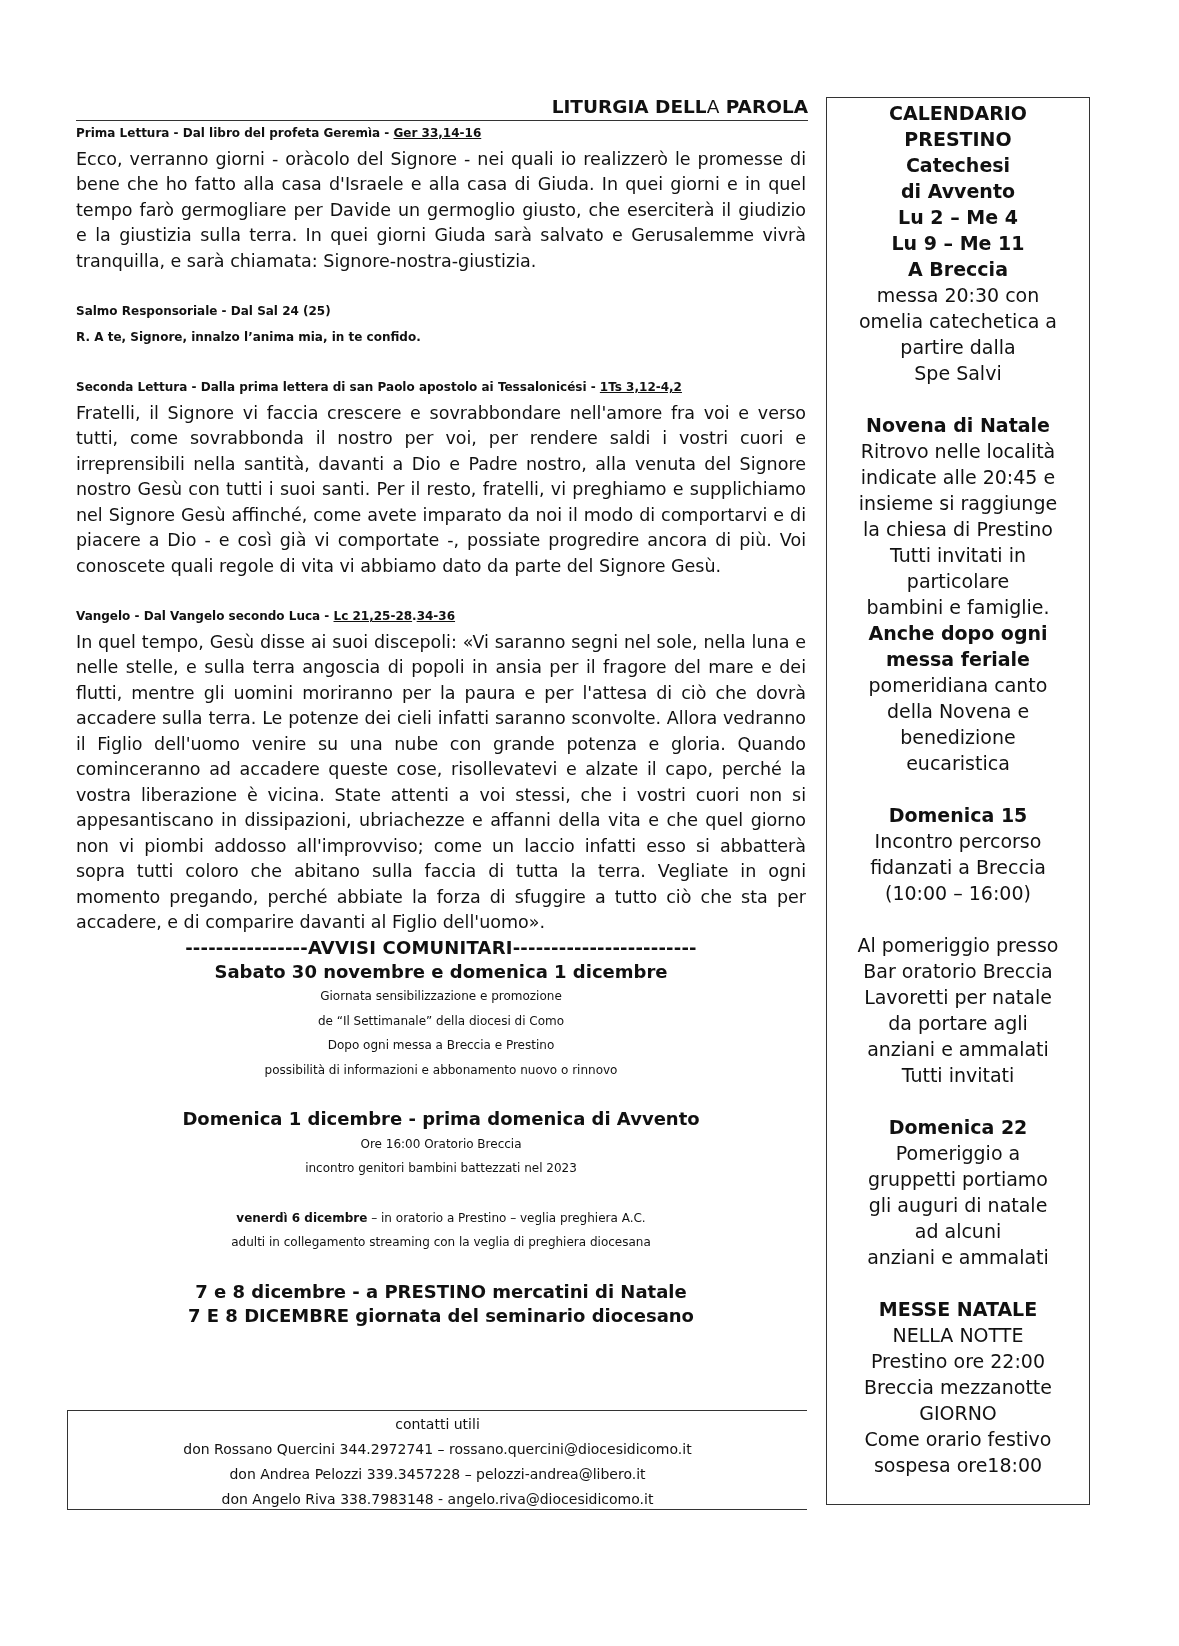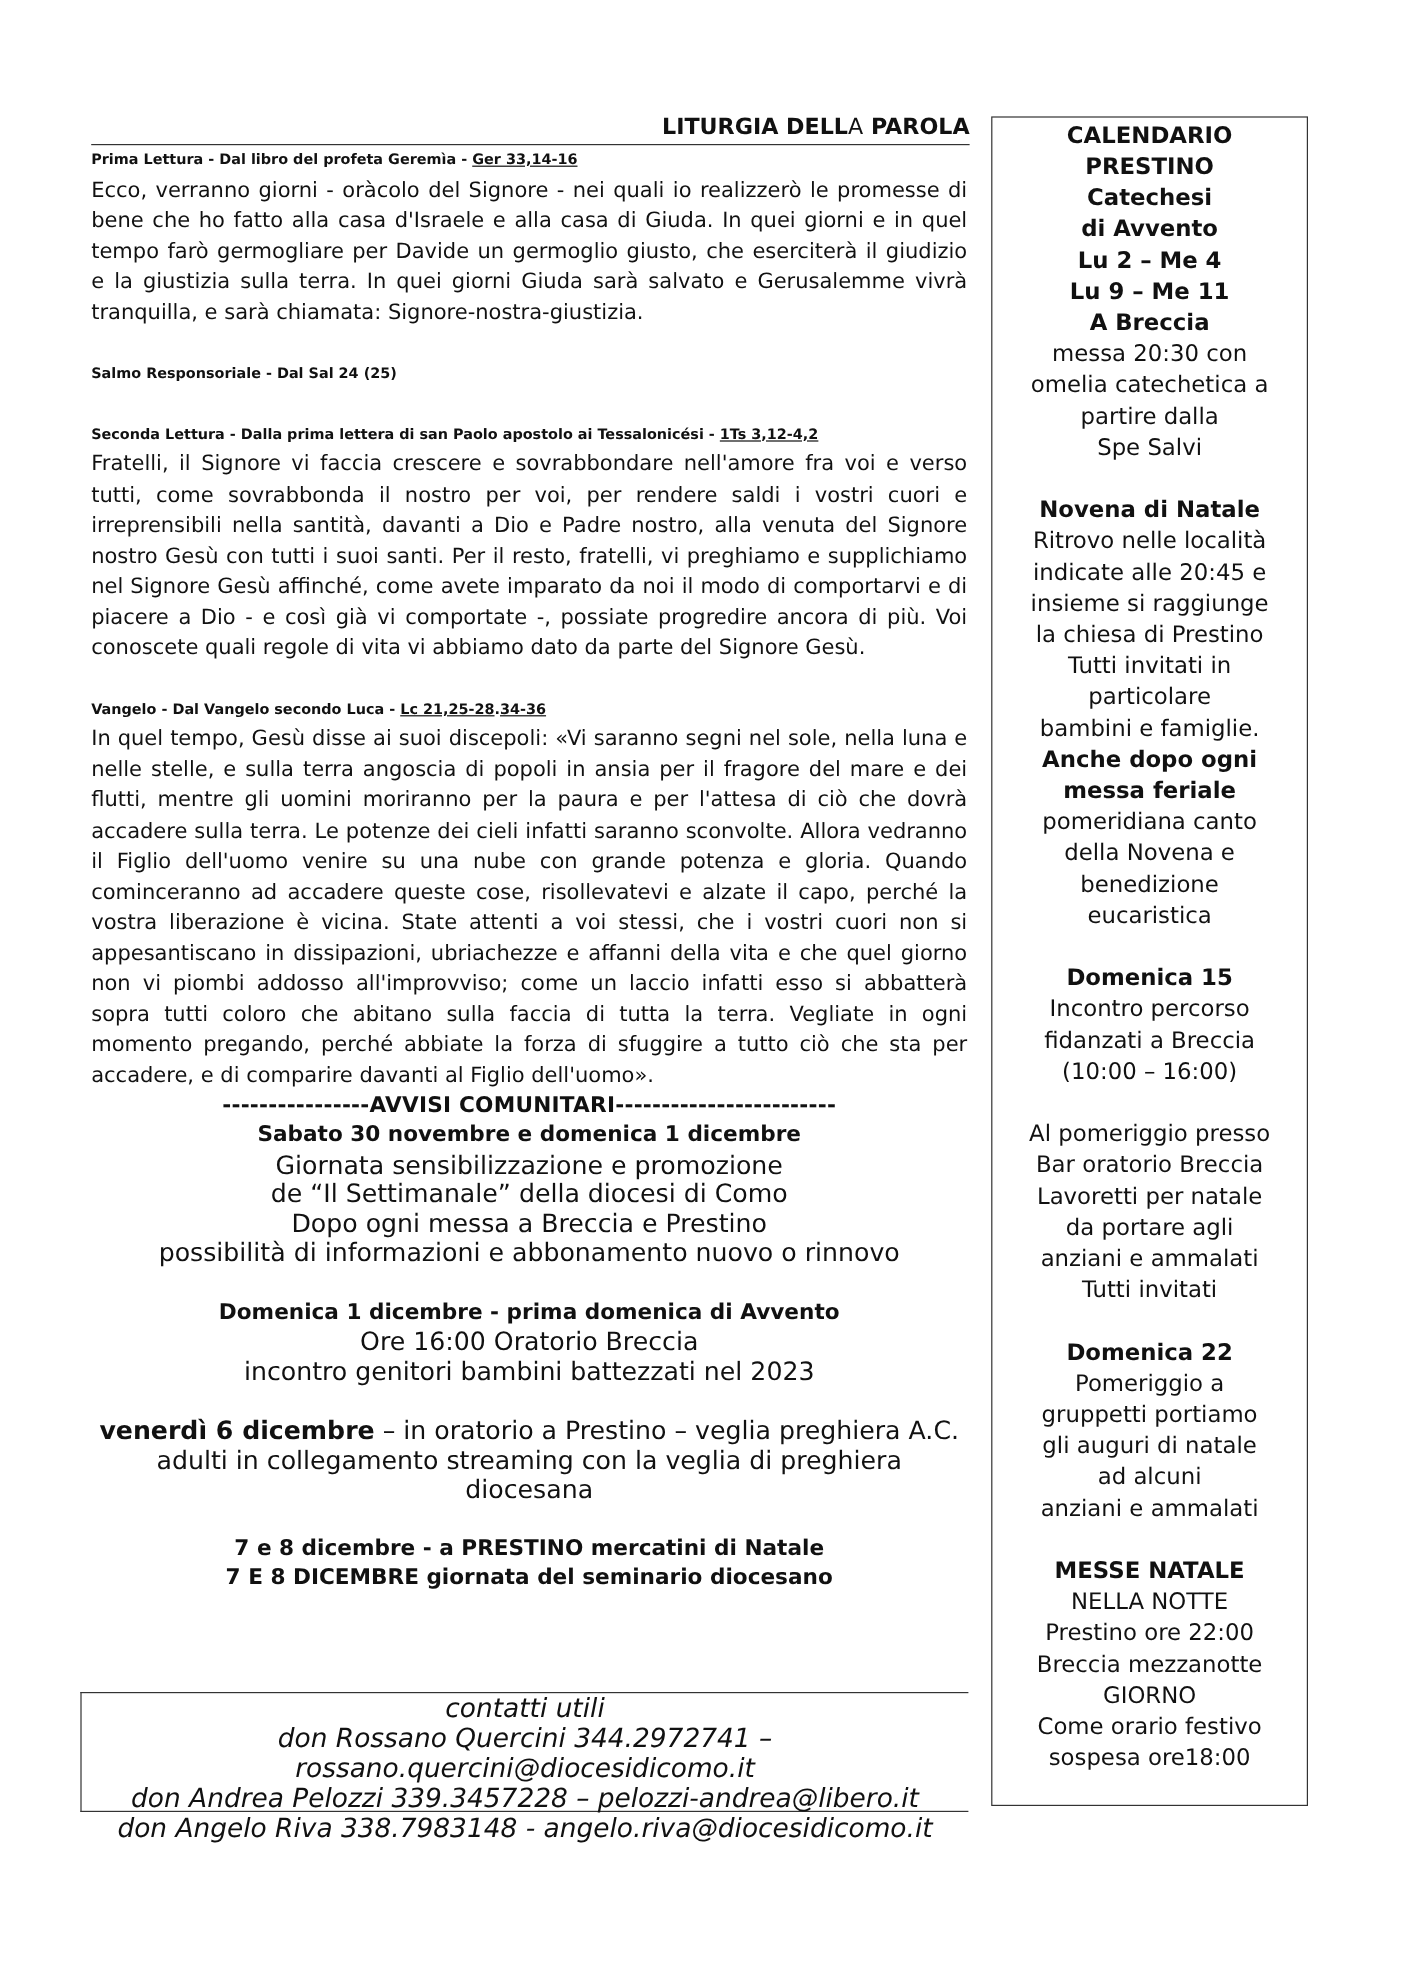--- a/index.html
+++ b/index.html
@@ -7,43 +7,44 @@
          font-family: "DejaVu Sans", sans-serif; color: #111111; }
   .left { position: absolute; left: 76px; top: 95px; width: 730px; }
   .title { text-align: right; font-weight: bold; font-size: 18.5px; line-height: 24px;
            border-bottom: 1.5px solid #333; padding-bottom: 1px; margin-right: -2px; }
   .title .thin { font-weight: normal; }
   .head { font-weight: bold; font-size: 12px; line-height: 25.5px; }
   .head u { text-decoration: underline; }
   .body { font-size: 17.5px; line-height: 25.5px; text-align: justify; }
   .gap { height: 25px; }
   .avvisi { text-align: center; font-weight: bold; font-size: 18px; line-height: 24px; letter-spacing: 0.2px; white-space: nowrap; overflow: hidden; }
-  .ctr { text-align: center; font-size: 21px; line-height: 24.5px; }
+  .ctr { text-align: center; font-size: 12px; line-height: 24.5px; }
   .ctr b { font-weight: bold; }
   .ctrb { text-align: center; font-weight: bold; font-size: 18px; line-height: 24.5px; }
   .contacts { position: absolute; left: 67px; top: 1410px; width: 740px; height: 100px;
               border-top: 1.5px solid #333; border-left: 1.5px solid #333; border-bottom: 1.5px solid #333;
-              text-align: center; font-style: italic; font-size: 22px; line-height: 25px; padding-top: 1px; box-sizing: border-box; }
+              text-align: center; font-size: 14px; line-height: 25px; padding-top: 1px; box-sizing: border-box; }
   .rightbox { position: absolute; left: 826px; top: 97px; width: 264px; height: 1408px;
               border: 1.5px solid #333; box-sizing: border-box; text-align: center; padding-top: 2px; }
   .rb { font-weight: bold; font-size: 19px; line-height: 26px; }
   .rn { font-size: 19px; line-height: 26px; }
   .rgap { height: 26px; }
 </style>
 </head>
 <body>
 
 <div class="left">
   <div class="title"><span>LITURGIA DELL</span><span class="thin">A</span><span> PAROLA</span></div>
 
   <div class="head"><span>Prima Lettura - Dal libro del profeta Geremìa - </span><u>Ger 33,14-16</u></div>
   <div class="body">Ecco, verranno giorni - oràcolo del Signore - nei quali io realizzerò le promesse di bene che ho fatto alla casa d'Israele e alla casa di Giuda. In quei giorni e in quel tempo farò germogliare per Davide un germoglio giusto, che eserciterà il giudizio e la giustizia sulla terra. In quei giorni Giuda sarà salvato e Gerusalemme vivrà tranquilla, e sarà chiamata: Signore-nostra-giustizia.</div>
   <div class="gap"></div>
 
   <div class="head">Salmo Responsoriale - Dal Sal 24 (25)</div>
+  <div class="head">R. A te, Signore, innalzo l’anima mia, in te confido.</div>
   <div class="gap"></div>
 
   <div class="head" style="text-align:justify;"><span>Seconda Lettura - Dalla prima lettera di san Paolo apostolo ai Tessalonicési - </span><u>1Ts 3,12-4,2</u></div>
   <div class="body">Fratelli, il Signore vi faccia crescere e sovrabbondare nell'amore fra voi e verso tutti, come sovrabbonda il nostro per voi, per rendere saldi i vostri cuori e irreprensibili nella santità, davanti a Dio e Padre nostro, alla venuta del Signore nostro Gesù con tutti i suoi santi. Per il resto, fratelli, vi preghiamo e supplichiamo nel Signore Gesù affinché, come avete imparato da noi il modo di comportarvi e di piacere a Dio - e così già vi comportate -, possiate progredire ancora di più. Voi conoscete quali regole di vita vi abbiamo dato da parte del Signore Gesù.</div>
   <div class="gap"></div>
 
   <div class="head"><span>Vangelo - Dal Vangelo secondo Luca - </span><u>Lc 21,25-28</u><span>.</span><u>34-36</u></div>
   <div class="body">In quel tempo, Gesù disse ai suoi discepoli: «Vi saranno segni nel sole, nella luna e nelle stelle, e sulla terra angoscia di popoli in ansia per il fragore del mare e dei flutti, mentre gli uomini moriranno per la paura e per l'attesa di ciò che dovrà accadere sulla terra. Le potenze dei cieli infatti saranno sconvolte. Allora vedranno il Figlio dell'uomo venire su una nube con grande potenza e gloria. Quando cominceranno ad accadere queste cose, risollevatevi e alzate il capo, perché la vostra liberazione è vicina. State attenti a voi stessi, che i vostri cuori non si appesantiscano in dissipazioni, ubriachezze e affanni della vita e che quel giorno non vi piombi addosso all'improvviso; come un laccio infatti esso si abbatterà sopra tutti coloro che abitano sulla faccia di tutta la terra. Vegliate in ogni momento pregando, perché abbiate la forza di sfuggire a tutto ciò che sta per accadere, e di comparire davanti al Figlio dell'uomo».</div>
 
   <div class="avvisi">----------------AVVISI  COMUNITARI------------------------</div>

